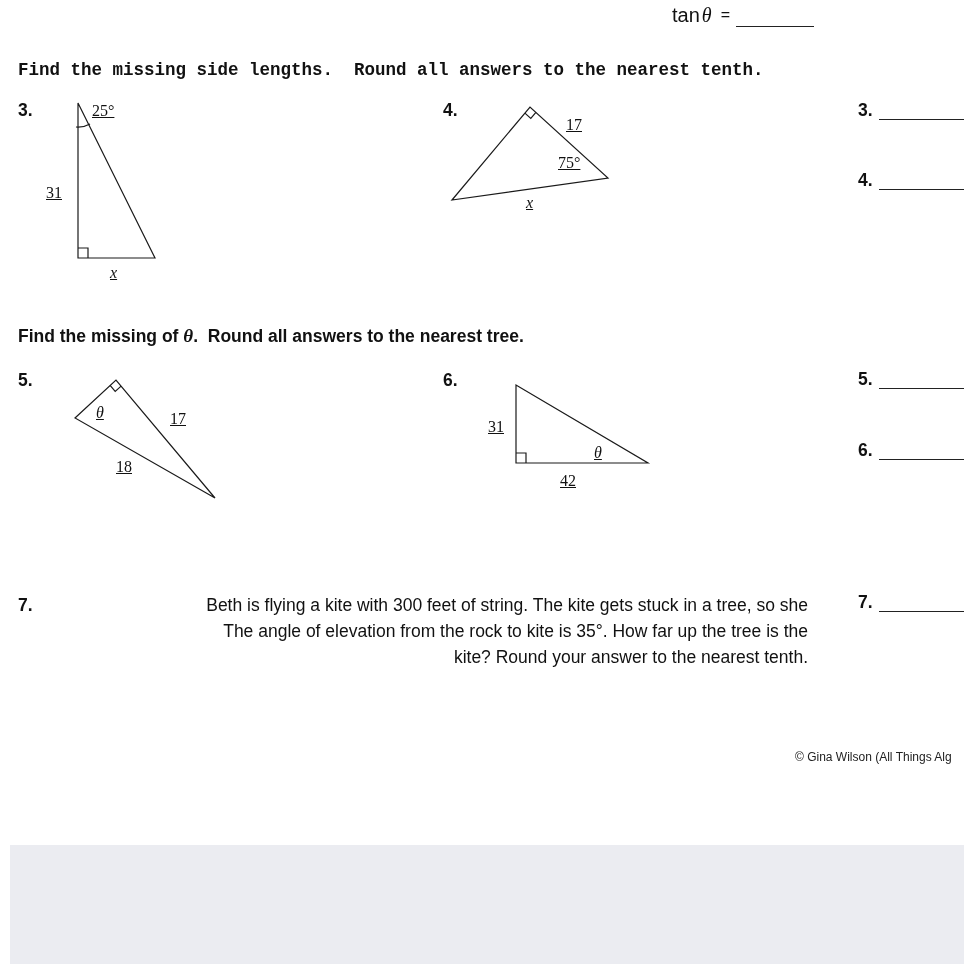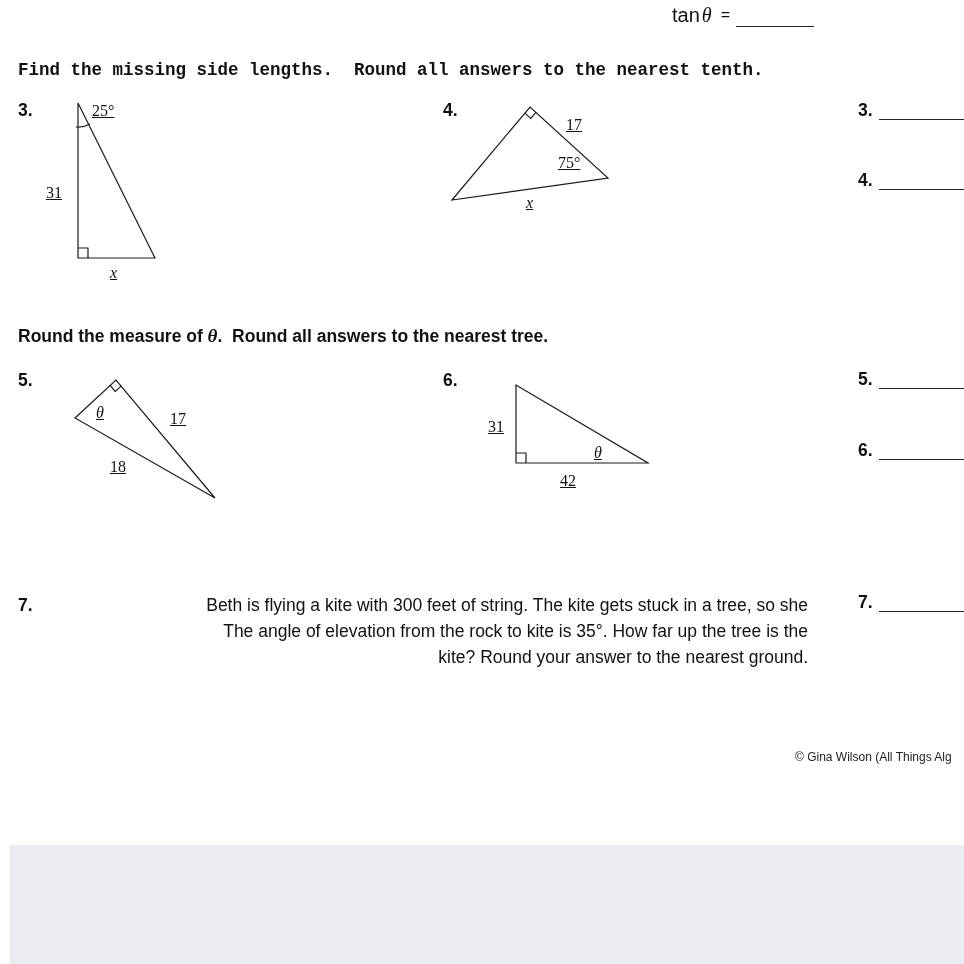--- a/index.html
+++ b/index.html
@@ -64,31 +64,31 @@
       <path d="M84.9,13.1 L90.8,18.5 L95.9,12.4"></path>
     </svg>
     <span class="lbl" style="left:126px; top:16px;">17</span>
     <span class="lbl" style="left:118px; top:54px;">75°</span>
     <span class="lbl it" style="left:86px; top:94px;">x</span>
   </div>
 
   <div class="answer" style="top:100px;"><span>3.</span><span class="blank"></span></div>
   <div class="answer" style="top:170px;"><span>4.</span><span class="blank"></span></div>
 
-  <div class="heading" style="top:325px;"><span>Round the measure of </span><span class="theta-b">θ</span><span>.  Round all answers to the nearest tree.</span></div>
+  <div class="heading" style="top:325px;"><span>Find the missing of </span><span class="theta-b">θ</span><span>.  Round all answers to the nearest tree.</span></div>
 
   <div class="pnum" style="left:18px; top:370px;">5.</div>
   <div class="fig" style="left:60px; top:368px; width:170px; height:140px;">
     <svg width="170" height="140" viewBox="0 0 170 140">
       <path d="M15,50 L56,12 L155,130 Z"></path>
       <path d="M50.1,17.4 L55.2,23.5 L61.1,18.1"></path>
     </svg>
     <span class="lbl it" style="left:36px; top:36px;">θ</span>
     <span class="lbl" style="left:110px; top:42px;">17</span>
-    <span class="lbl" style="left:50px; top:90px;">18</span>
+    <span class="lbl" style="left:56px; top:90px;">18</span>
   </div>
 
   <div class="pnum" style="left:443px; top:370px;">6.</div>
   <div class="fig" style="left:480px; top:368px; width:190px; height:125px;">
     <svg width="190" height="125" viewBox="0 0 190 125">
       <path d="M36,17 L36,95 L168,95 Z"></path>
       <path d="M36,85 H46 V95"></path>
     </svg>
     <span class="lbl" style="left:8px; top:50px;">31</span>
     <span class="lbl it" style="left:114px; top:76px;">θ</span>
@@ -96,21 +96,21 @@
   </div>
 
   <div class="answer" style="top:369px;"><span>5.</span><span class="blank"></span></div>
   <div class="answer" style="top:440px;"><span>6.</span><span class="blank"></span></div>
 
   <div class="p7">
     <span class="pnum7">7.</span>
     <div class="lines">
       <div class="l1">Beth is flying a kite with 300 feet of string. The kite gets stuck in a tree, so she</div>
       <div>The angle of elevation from the rock to kite is 35°. How far up the tree is the</div>
-      <div>kite? Round your answer to the nearest ground.</div>
+      <div>kite? Round your answer to the nearest tenth.</div>
     </div>
   </div>
 
   <div class="answer" style="top:592px;"><span>7.</span><span class="blank"></span></div>
 
   <div class="copyright">© Gina Wilson (All Things Alg</div>
 
   <div class="viewer-strip"></div>
 
 </div>

